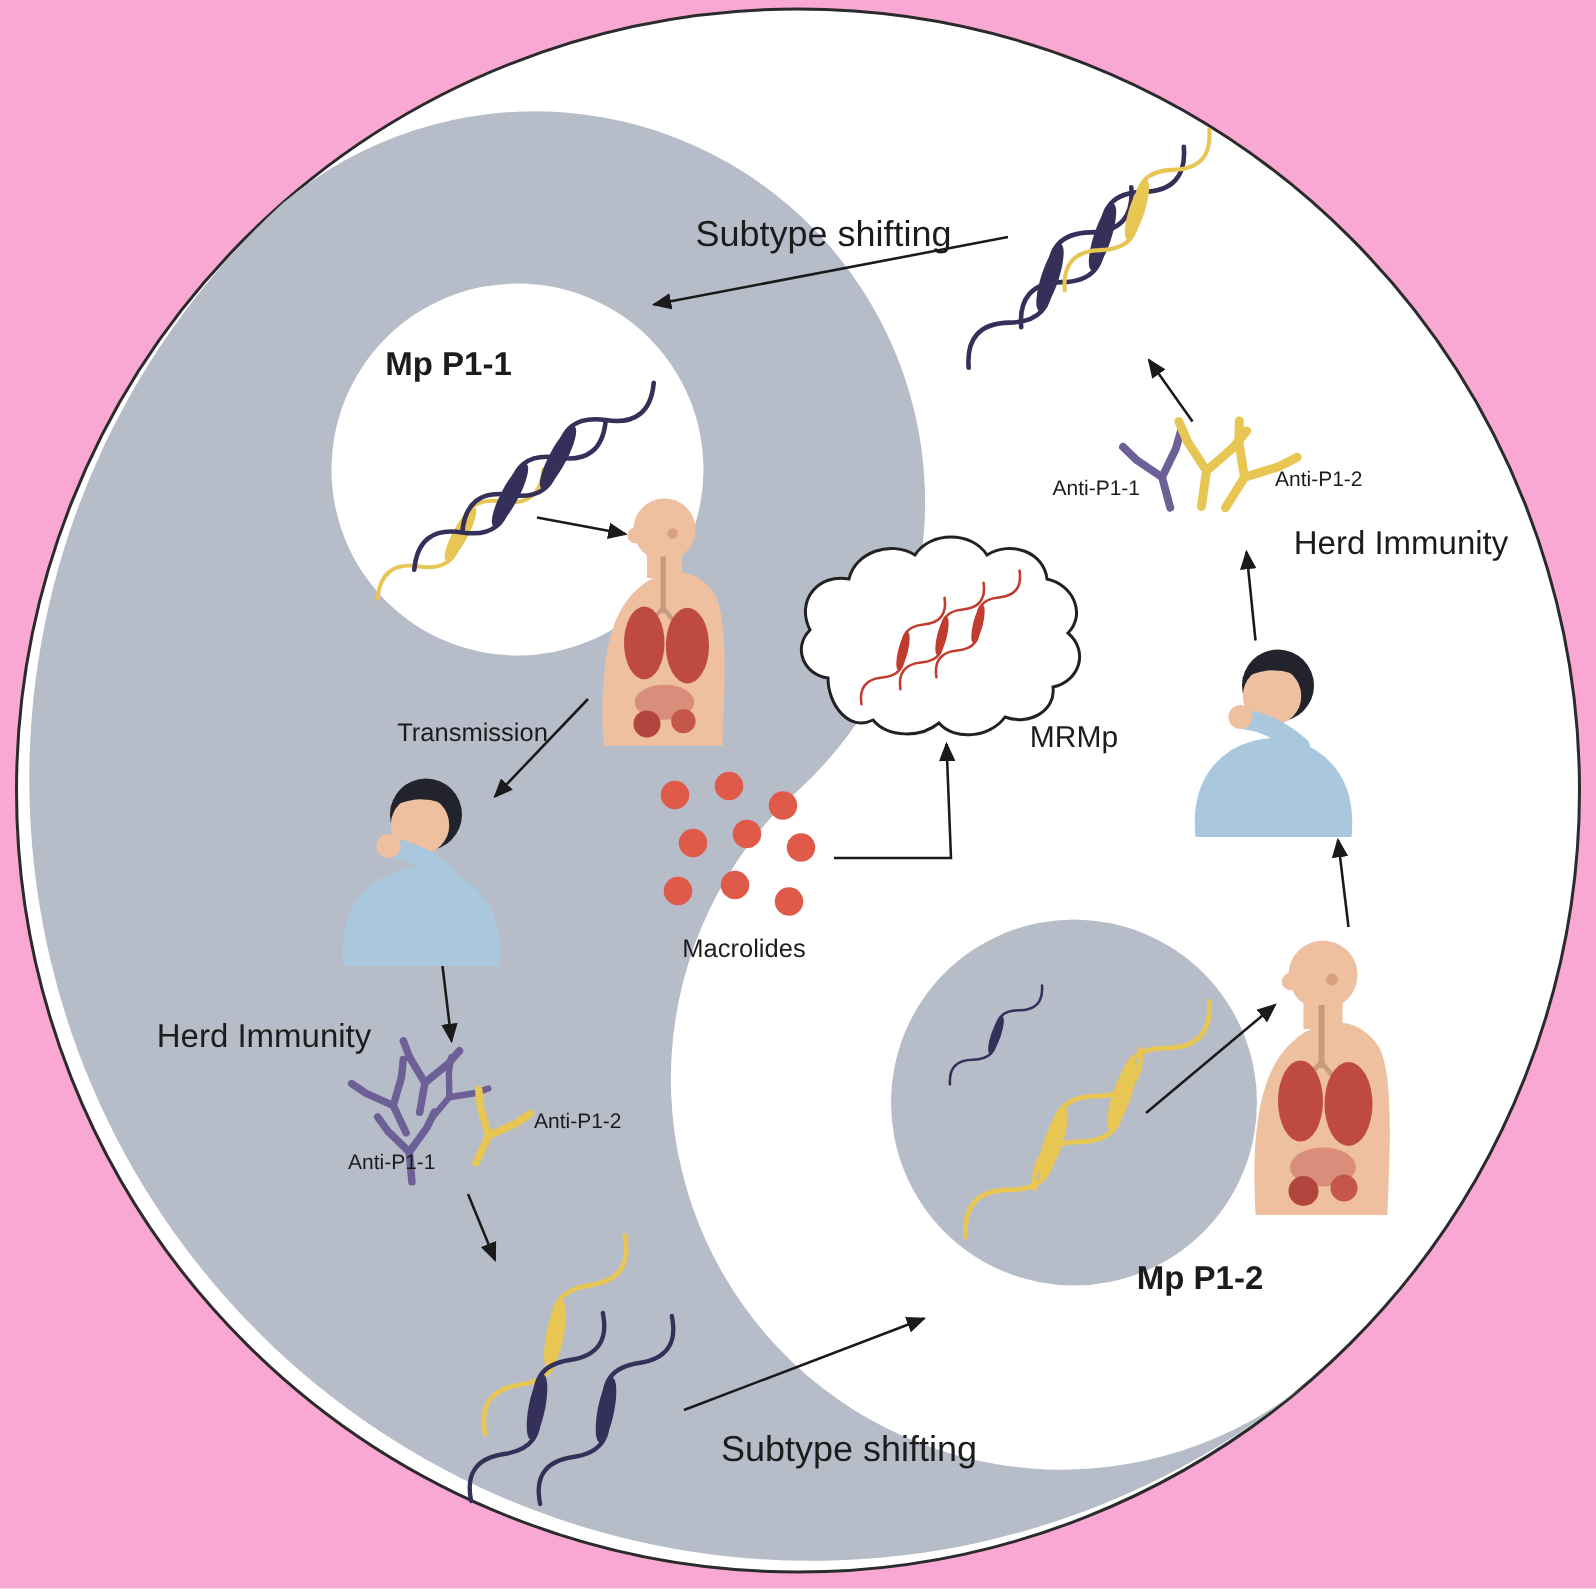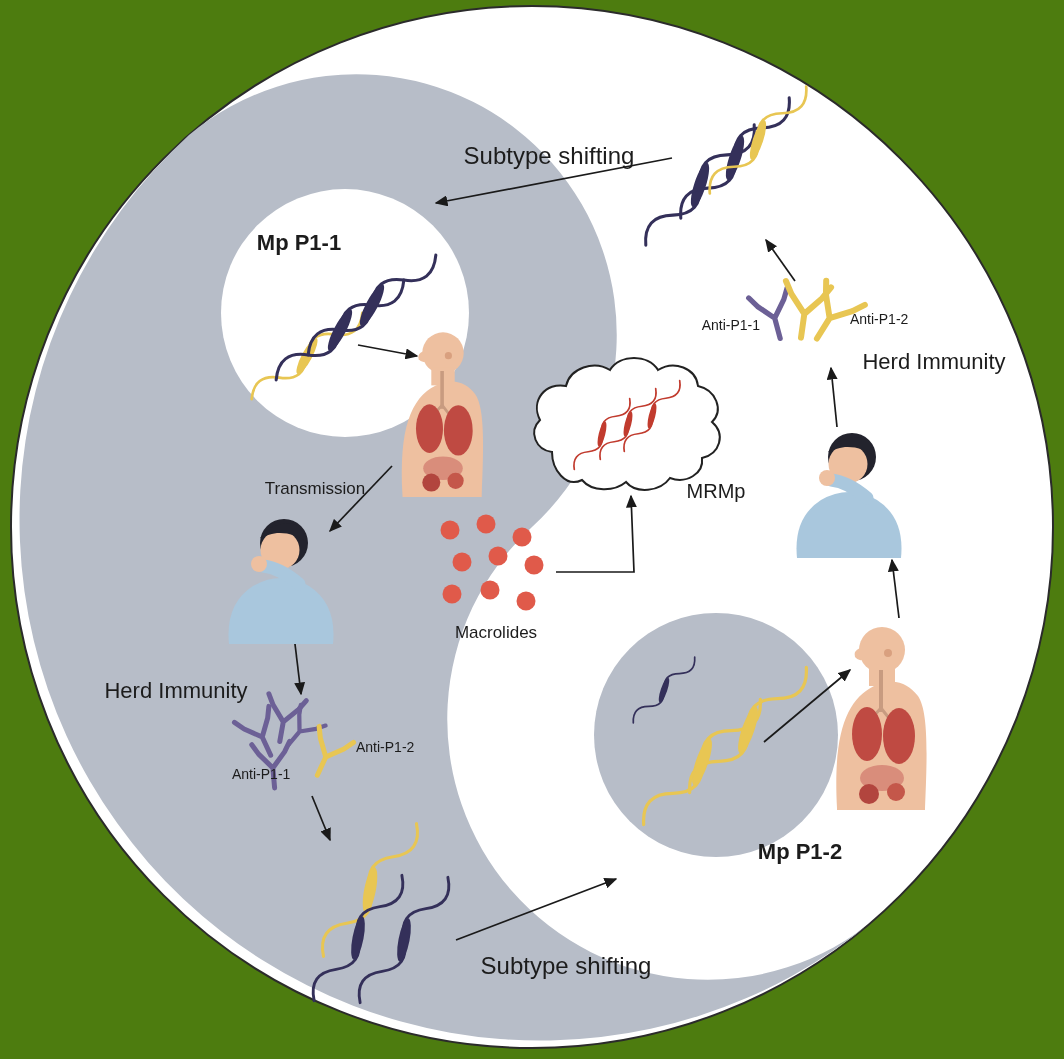--- a/index.html
+++ b/index.html
@@ -1,16 +1,16 @@
 <!DOCTYPE html>
 <html><head>
 <meta charset="utf-8">
 <style>
   html,body{margin:0;padding:0;background:#ffffff;}
-  .stage{position:relative;width:1064px;height:1059px;background:#4d7c0f;overflow:hidden;}
+  .stage{position:relative;width:1064px;height:1059px;background:#f9a8d4;overflow:hidden;}
   svg{display:block;}
   text{font-family:"Liberation Sans","DejaVu Sans",sans-serif;fill:#1c1c1c;}
   .t-lg{font-size:24px;}
   .t-imm{font-size:22px;}
   .t-bold{font-size:22px;font-weight:bold;}
   .t-md{font-size:20px;}
   .t-sm{font-size:17px;}
   .t-xs{font-size:14px;}
   .navy{color:#34305a;}
   .yellow{color:#e8c653;}

